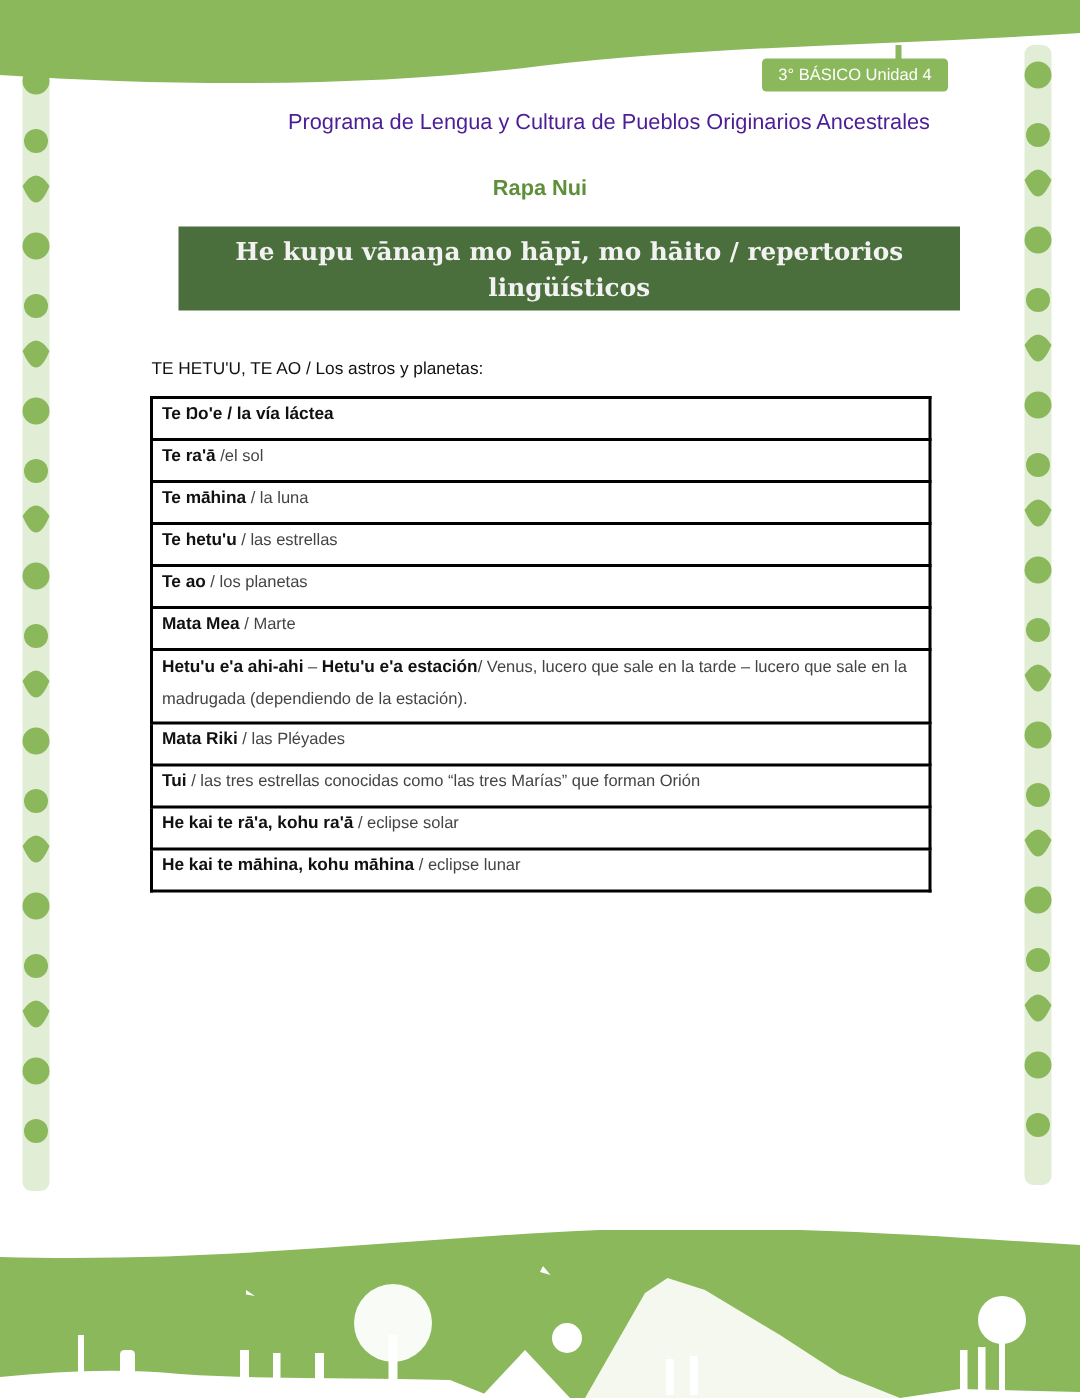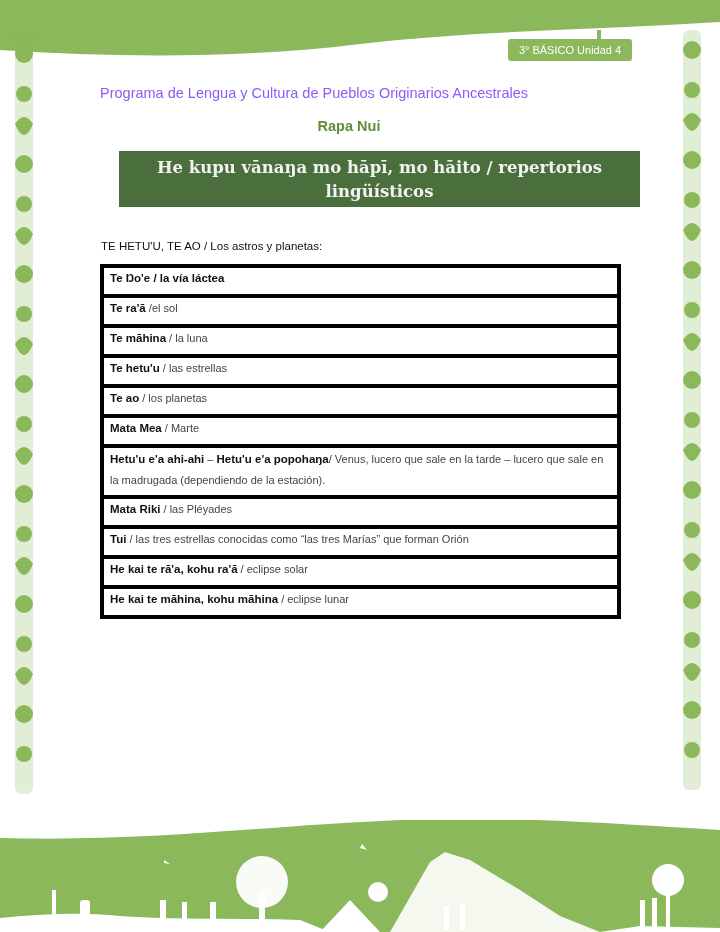--- a/index.html
+++ b/index.html
@@ -13,42 +13,42 @@
   .border-col { position:absolute; top:34px; width:26px; height:760px; }
   .border-left { left:11px; }
   .border-right { left:679px; top:30px; }
   .unit-badge {
     position:absolute; left:508px; top:39px; width:124px; height:22px;
     background:#8ab85a; color:#fff; border-radius:3px;
     font-size:11px; line-height:22px; text-align:center;
   }
   .badge-stem { position:absolute; left:597px; top:30px; width:4px; height:10px; background:#8ab85a; }
   .program-title {
-    position:absolute; left:100px; width:520px; top:85px; text-align:left;
-    color:#8b5cf6; font-size:14.5px;
+    position:absolute; left:100px; width:520px; top:74px; text-align:right;
+    color:#4c1d95; font-size:14.5px;
   }
   .sub-title {
-    position:absolute; left:89px; width:520px; top:118px; text-align:center;
+    position:absolute; left:100px; width:520px; top:118px; text-align:center;
     color:#5f8f3a; font-size:14.5px; font-weight:bold;
   }
   .banner {
     position:absolute; left:99px; top:151px; width:521px; height:56px;
     background:#4a6e3c; color:#f2f2f2; text-align:center;
     font-family:"DejaVu Serif", serif; font-weight:bold; font-size:16.5px; line-height:24px;
     box-sizing:border-box; padding-top:5px;margin-left:20px;
   }
   .section-heading {
     position:absolute; left:101px; top:240px; font-size:11.5px; color:#111;
   }
   table.vocab {
     position:absolute; left:100px; top:264px; width:521px;
     border-collapse:collapse; font-size:11.5px; color:#111;
   }
   table.vocab td {
-    border:4px solid #000000; padding:3px 6px 9px 6px; line-height:14px; vertical-align:top;
+    border:2px solid #000000; padding:3px 6px 9px 6px; line-height:14px; vertical-align:top;
   }
   table.vocab tr.tall td { line-height:21px; padding-top:1px; padding-bottom:4px; }
   .term { font-weight:bold; }
   .trans { color:#444; font-size:11px; }
 </style>
 </head>
 <body>
 
 <svg class="top-wave" viewBox="0 0 720 70" preserveAspectRatio="none">
   <path d="M0,0 H720 V22 C600,30 480,30 360,44 C250,58 120,58 0,50 Z" fill="#8ab85a"></path>
@@ -131,21 +131,21 @@
   <tr>
         <td><span class="term">Te hetu'u</span><span class="trans"> / </span><span class="trans">las estrellas</span></td>
       </tr>
   <tr>
         <td><span class="term">Te ao</span><span class="trans"> / </span><span class="trans">los planetas</span></td>
       </tr>
   <tr>
         <td><span class="term">Mata Mea</span><span class="trans"> / </span><span class="trans">Marte</span></td>
       </tr>
   <tr class="tall">
-        <td><span class="term">Hetu'u e'a ahi-ahi</span><span class="trans"> – </span><span class="term">Hetu'u e'a popohaŋa</span><span class="trans">/ </span><span class="trans">Venus, lucero que sale en la tarde – lucero que sale en la madrugada (dependiendo de la estación).</span></td>
+        <td><span class="term">Hetu'u e'a ahi-ahi</span><span class="trans"> – </span><span class="term">Hetu'u e'a estación</span><span class="trans">/ </span><span class="trans">Venus, lucero que sale en la tarde – lucero que sale en la madrugada (dependiendo de la estación).</span></td>
       </tr>
   <tr>
         <td><span class="term">Mata Riki</span><span class="trans"> / </span><span class="trans">las Pléyades</span></td>
       </tr>
   <tr>
         <td><span class="term">Tui</span><span class="trans"> / </span><span class="trans">las tres estrellas conocidas como “las tres Marías” que forman Orión</span></td>
       </tr>
   <tr>
         <td><span class="term">He kai te rā'a, kohu ra'ā</span><span class="trans"> / </span><span class="trans">eclipse solar</span></td>
       </tr>

